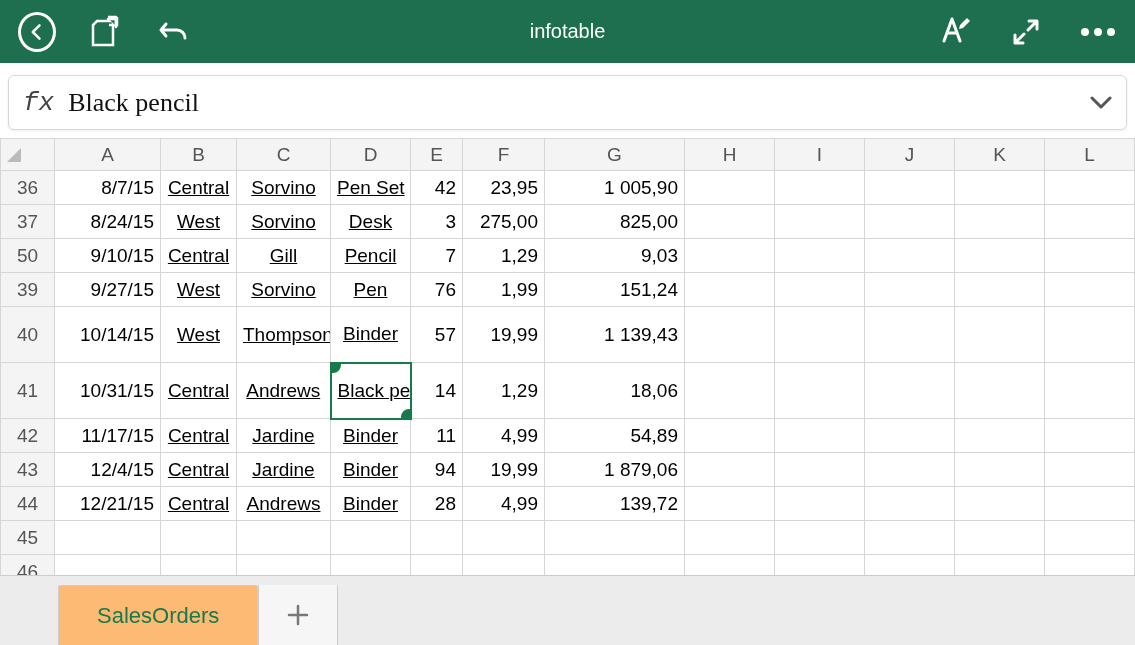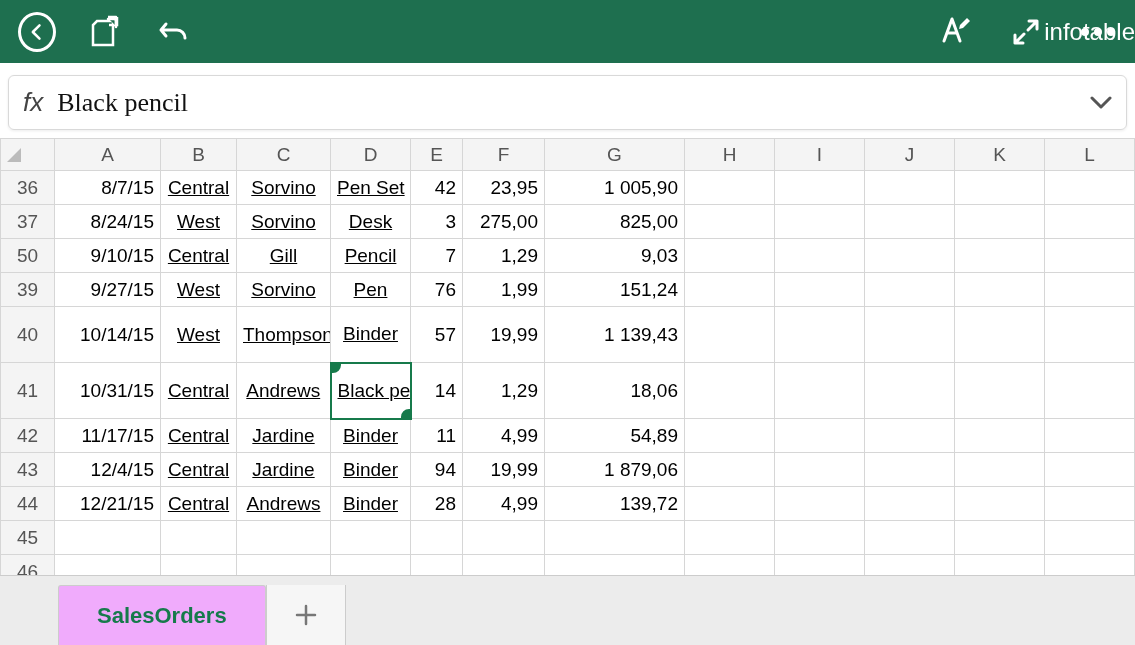--- a/index.html
+++ b/index.html
@@ -15,33 +15,33 @@
     gap: 30px;
     position: relative;
   }
   .header .icon-btn {
     width: 38px; height: 38px;
     display:flex; align-items:center; justify-content:center;
     color:#fff;
     cursor:pointer;
   }
   .header .title {
-    position:absolute; left:0; right:0; text-align:right;
-    font-size: 24px; font-weight: 400; pointer-events:none;
+    position:absolute; left:0; right:0; text-align:center;
+    font-size: 20px; font-weight: 400; pointer-events:none;
   }
   .header .right-group{ margin-left:auto; display:flex; gap:34px; align-items:center;}
   .back-circle{ width:40px; height:40px; border:3px solid #fff; border-radius:50%; display:flex;align-items:center;justify-content:center;}
   
   .formula-bar{
     height:55px; margin:12px 8px 8px 8px;
     border:1px solid #d9d9d9; border-radius:6px;
     display:flex; align-items:center; padding:0 14px; gap:14px;
     box-shadow: 0 1px 3px rgba(0,0,0,0.08);
   }
-  .fx{ font-family: Liberation Sans, sans-serif; font-style: italic; font-size:26px; color:#444;}
+  .fx{ font-family: Liberation Mono, monospace; font-style: italic; font-size:26px; color:#444;}
   .formula-text{ flex:1; font-family:'Times New Roman', serif; font-size:26px; color:#111;}
   .chevron{ color:#555;}
   
   .grid-wrap{ position:relative; }
   table.sheet{ border-collapse:collapse; table-layout:fixed; width:1135px;}
   table.sheet th, table.sheet td{
     border:1px solid #d6d6d6;
     font-size:19px;
     height:34px;
     padding:0 6px;
@@ -91,23 +91,23 @@
     content:""; position:absolute; width:16px; height:16px; background:#167a4b; border-radius:50%;
     bottom:-9px; right:-9px; border:2px solid #fff;
   }
   
   .tabbar{
     position:absolute; bottom:0; left:0; right:0; height:70px;
     background:#ececec; border-top:1px solid #ccc;
     display:flex; align-items:flex-end; padding-left:58px;
   }
   .tab{
-    background:#f0abfc; border:1px solid #ccc; border-bottom:none;
+    background:#fdba74; border:1px solid #ccc; border-bottom:none;
     height:60px; padding:0 38px; display:flex; align-items:center;
-    font-size:22px; color:#167a4b; font-weight:700;
+    font-size:22px; color:#167a4b; font-weight:400;
     border-radius:3px 3px 0 0;
   }
   .tab-add{
     height:60px; width:80px; display:flex;align-items:center;justify-content:center;
     font-size:30px; color:#777; border-left:1px solid #ccc; border-right:1px solid #ccc;
     background:#f6f6f6;
   }
   svg{display:block;}
 </style>
 </head>

